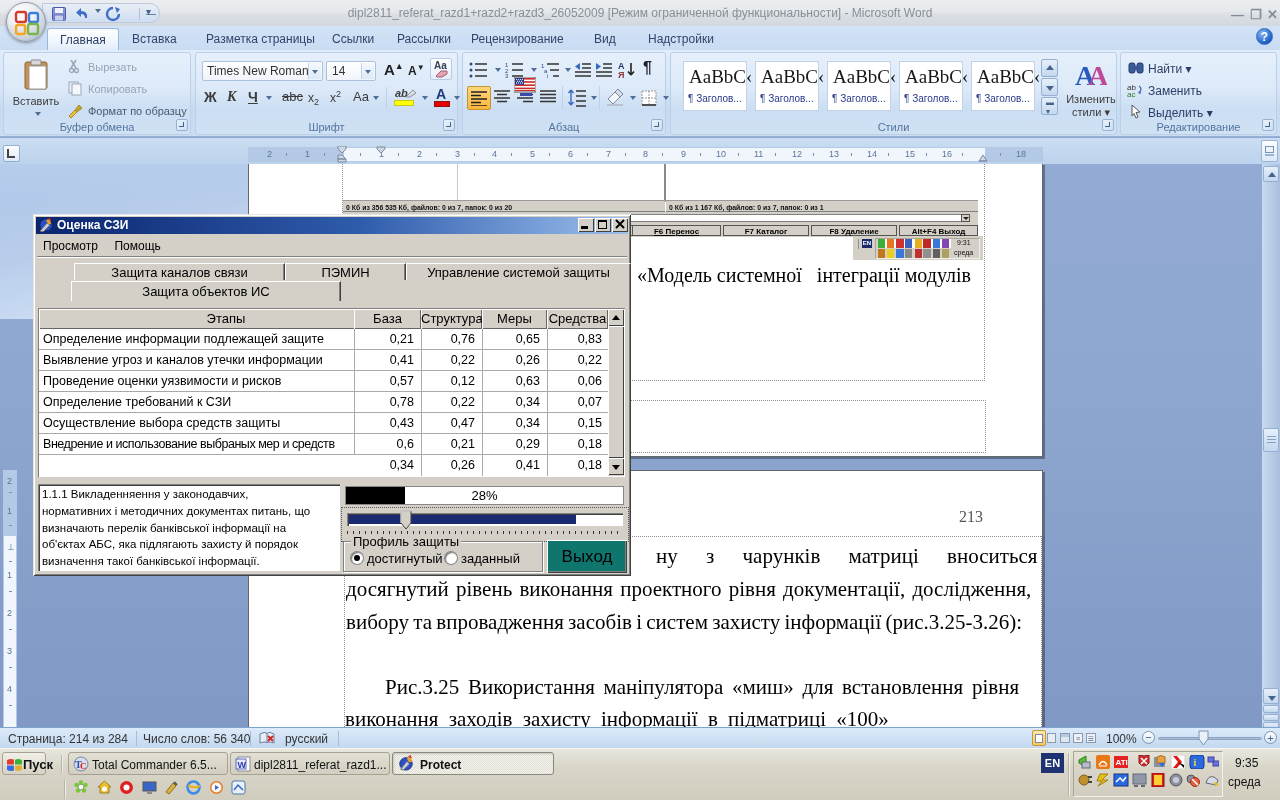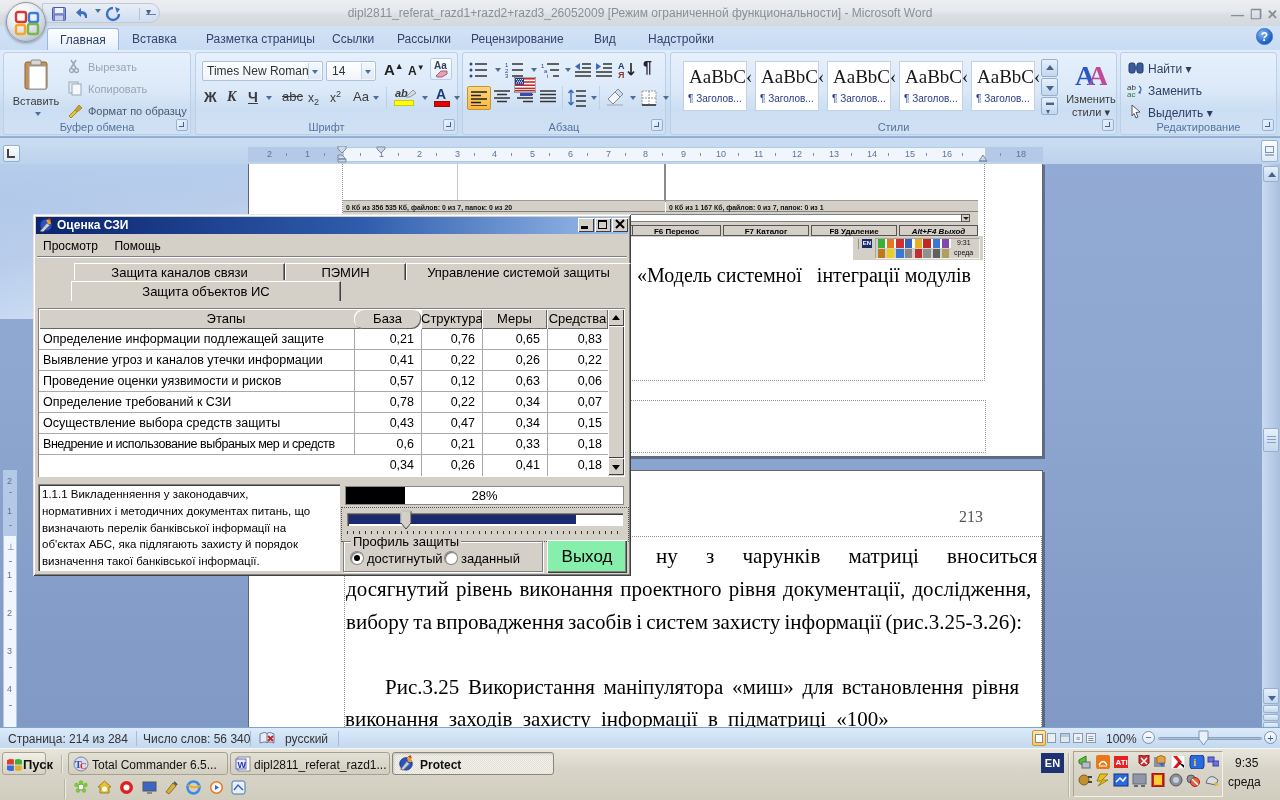--- a/index.html
+++ b/index.html
@@ -78,21 +78,21 @@
   box-shadow:inset 1px 1px 0 #fff, inset -1px -1px 0 #404040; font-size:9px; text-align:center; line-height:13px; color:#000; font-weight:bold; font-family:"Liberation Mono",monospace; }
 .dtab { position:absolute; background:#d4d0c8; border-top:1px solid #fff; border-left:1px solid #fff; border-right:1px solid #404040;
   text-align:center; font-size:13px; box-shadow:inset -1px 0 0 #808080;margin-left:37px; }
 #dtable { position:absolute; left:5px; top:94px; width:587px; height:169px; background:#fff;
   box-shadow:inset 1px 1px 0 #808080, inset -1px -1px 0 #fff; }
 .th { position:absolute; top:1px; height:20px; background:#d4d0c8; box-shadow:inset 1px 1px 0 #fff, inset -1px -1px 0 #666;
   text-align:center; font-size:13px; line-height:20px; }
 .td { position:absolute; height:21px; font-size:12.5px; line-height:20px; border-right:1px solid #a9a9a9; border-bottom:1px solid #a9a9a9; white-space:nowrap; overflow:hidden; }
 .tnum { text-align:right; padding-right:7px; }
 .sunken { box-shadow:inset 1px 1px 0 #808080, inset 2px 2px 0 #404040, inset -1px -1px 0 #fff; }
-#vyhod { position:absolute; left:514px; top:326px; width:80px; height:33px; background:#86efac;
+#vyhod { position:absolute; left:514px; top:326px; width:80px; height:33px; background:#0f766e;
   box-shadow:inset 1px 1px 0 #fff, inset -1px -1px 0 #404040, inset -2px -2px 0 #808080;
   font-size:17px; text-align:center; line-height:33px; }
 .radio { position:absolute; width:12px; height:12px; border-radius:50%; background:#fff;
   box-shadow:inset 1px 1px 1px #707070, 0 0 0 1px #888; }
 .radio.sel:after { content:""; position:absolute; left:3px; top:3px; width:6px; height:6px; border-radius:50%; background:#000; }
 
 
 #statusbar { top:727px; left:0; width:1280px; height:21px;
   background:linear-gradient(180deg,#dcebfb,#cfe1f4 50%,#c3d8ef); border-top:1px solid #7fa3cf; font-size:12px; color:#333; }
 .sbsep { position:absolute; top:3px; width:1px; height:15px; background:#a5bdd8; }
@@ -500,24 +500,24 @@
       <div class="abs" style="left:420px;top:39px;font-size:7.5px;font-weight:bold;color:#111;transform:scaleX(0.92);transform-origin:0 0;">0 Кб из 1 167 Кб, файлов: 0 из 7, папок: 0 из 1</div>
       <div class="abs" style="left:94px;top:48px;width:635px;height:12px;background:#d4d0c8;"></div>
       <div class="abs" style="left:96px;top:50px;width:625px;height:8px;background:#fff;border:1px solid #808080;"></div>
       <div class="abs" style="left:712px;top:50px;width:9px;height:8px;background:#d4d0c8;border:1px solid #555;">
           <span class="tri" style="left:1px;top:2px;border-top:3px solid #222;border-bottom:none;border-left:3px solid transparent;border-right:3px solid transparent;"></span>
         </div>
       <div class="abs" style="left:94px;top:60px;width:635px;height:13px;background:#d4d0c8;"></div>
       <div class="abs" style="left:95px;top:61px;width:96px;height:11px;background:#d4d0c8;border:1px solid #555;font-size:8px;font-weight:bold;text-align:center;line-height:11px;">F3 Просмотр</div>
       <div class="abs" style="left:192px;top:61px;width:96px;height:11px;background:#d4d0c8;border:1px solid #555;font-size:8px;font-weight:bold;text-align:center;line-height:11px;">F4 Правка</div>
       <div class="abs" style="left:289px;top:61px;width:96px;height:11px;background:#d4d0c8;border:1px solid #555;font-size:8px;font-weight:bold;text-align:center;line-height:11px;">F5 Копия</div>
-      <div class="abs" style="left:383px;top:61px;width:89px;height:11px;background:#d4d0c8;border:1px solid #555;font-size:8px;font-weight:bold;text-align:center;line-height:11px;">F6 Перенос</div>
+      <div class="abs" style="left:383px;top:61px;width:89px;height:11px;background:#d4d0c8;border:1px solid #555;font-size:8px;font-weight:bold;text-align:center;line-height:11px;text-decoration:underline;">F6 Перенос</div>
       <div class="abs" style="left:474px;top:61px;width:86px;height:11px;background:#d4d0c8;border:1px solid #555;font-size:8px;font-weight:bold;text-align:center;line-height:11px;">F7 Каталог</div>
       <div class="abs" style="left:562px;top:61px;width:86px;height:11px;background:#d4d0c8;border:1px solid #555;font-size:8px;font-weight:bold;text-align:center;line-height:11px;">F8 Удаление</div>
-      <div class="abs" style="left:650px;top:61px;width:79px;height:11px;background:#d4d0c8;border:1px solid #555;font-size:8px;font-weight:bold;text-align:center;line-height:11px;font-style:italic;">Alt+F4 Выход</div>
+      <div class="abs" style="left:650px;top:61px;width:79px;height:11px;background:#d4d0c8;border:1px solid #555;font-size:8px;font-weight:bold;text-align:center;line-height:11px;">Alt+F4 Выход</div>
 
       <div class="abs" style="left:604px;top:72px;width:130px;height:24px;background:#d4d0c8;"></div>
       <div class="abs" style="left:609px;top:75px;width:1px;height:10px;background:#909090;"></div>
       <div class="abs" style="left:613px;top:75px;width:10px;height:9px;background:#1a2a6a;color:#fff;font-size:6px;font-weight:bold;text-align:center;line-height:9px;">EN</div>
       <div class="abs" style="left:626px;top:74px;width:105px;height:21px;border:1px solid #aaa79a;border-right-color:#f0efe8;border-bottom-color:#f0efe8;"></div>
       <div class="abs" style="left:629px;top:75px;width:73px;height:9px;background:linear-gradient(90deg,#3ab03a 0 10%,#fff 10% 12%,#e87820 12% 22%,#fff 22% 25%,#d03030 25% 35%,#fff 35% 37%,#3860c0 37% 47%,#fff 47% 50%,#e8b020 50% 60%,#fff 60% 62%,#c02828 62% 72%,#fff 72% 75%,#3878d8 75% 85%,#fff 85% 87%,#8048b0 87% 97%,#fff 97% 100%);"></div>
       <div class="abs" style="left:629px;top:85px;width:73px;height:9px;background:linear-gradient(90deg,#c07820 0 10%,#d4d0c8 10% 12%,#e8d020 12% 22%,#d4d0c8 22% 25%,#3878d8 25% 35%,#d4d0c8 35% 37%,#888888 37% 47%,#d4d0c8 47% 50%,#c03030 50% 60%,#d4d0c8 60% 62%,#909090 62% 72%,#d4d0c8 72% 75%,#606060 75% 85%,#d4d0c8 85% 87%,#b0a060 87% 97%,#d4d0c8 97% 100%);"></div>
       <div class="abs" style="left:708px;top:75px;font-size:7px;color:#111;">9:31</div>
       <div class="abs" style="left:705px;top:85px;font-size:7px;color:#111;">среда</div>
 
@@ -580,21 +580,21 @@
     <div class="abs" style="left:4px;top:42px;width:590px;height:2px;border-top:1px solid #808080;border-bottom:1px solid #fff;"></div>
 
     <div class="dtab" style="left:4px;top:49px;width:211px;height:17px;line-height:17px;">Защита каналов связи</div>
     <div class="dtab" style="left:215px;top:49px;width:121px;height:17px;line-height:17px;">ПЭМИН</div>
     <div class="dtab" style="left:336px;top:49px;width:225px;height:17px;line-height:17px;">Управление системой защиты</div>
 
     <div class="dtab" style="left:1px;top:67px;width:270px;height:20px;line-height:19px;z-index:2;">Защита объектов ИС</div>
 
     <div id="dtable">
       <div class="th" style="left:1px;width:374px;">Этапы</div>
-      <div class="th" style="left:316px;width:67px;border-radius:9px;">База</div>
+      <div class="th" style="left:316px;width:67px;">База</div>
       <div class="th" style="left:383px;width:61px;">Структура</div>
       <div class="th" style="left:444px;width:65px;">Меры</div>
       <div class="th" style="left:509px;width:61px;">Средства</div>
       <div class="td" style="left:1px;top:21px;width:316px;padding-left:4px;">Определение информации подлежащей защите</div>
       <div class="td tnum" style="left:317px;top:21px;width:67px;">0,21</div>
       <div class="td tnum" style="left:384px;top:21px;width:61px;">0,76</div>
       <div class="td tnum" style="left:445px;top:21px;width:65px;">0,65</div>
       <div class="td tnum" style="left:510px;top:21px;width:61px;border-right:none;">0,83</div>
       <div class="td" style="left:1px;top:42px;width:316px;padding-left:4px;">Выявление угроз и каналов утечки информации</div>
       <div class="td tnum" style="left:317px;top:42px;width:67px;">0,41</div>
@@ -612,21 +612,21 @@
       <div class="td tnum" style="left:445px;top:84px;width:65px;">0,34</div>
       <div class="td tnum" style="left:510px;top:84px;width:61px;border-right:none;">0,07</div>
       <div class="td" style="left:1px;top:105px;width:316px;padding-left:4px;">Осуществление выбора средств защиты</div>
       <div class="td tnum" style="left:317px;top:105px;width:67px;">0,43</div>
       <div class="td tnum" style="left:384px;top:105px;width:61px;">0,47</div>
       <div class="td tnum" style="left:445px;top:105px;width:65px;">0,34</div>
       <div class="td tnum" style="left:510px;top:105px;width:61px;border-right:none;">0,15</div>
       <div class="td" style="left:1px;top:126px;width:316px;padding-left:4px;letter-spacing:-0.45px;">Внедрение и использование выбраных мер и средств</div>
       <div class="td tnum" style="left:317px;top:126px;width:67px;">0,6</div>
       <div class="td tnum" style="left:384px;top:126px;width:61px;">0,21</div>
-      <div class="td tnum" style="left:445px;top:126px;width:65px;">0,33</div>
+      <div class="td tnum" style="left:445px;top:126px;width:65px;">0,29</div>
       <div class="td tnum" style="left:510px;top:126px;width:61px;border-right:none;">0,18</div>
       <div class="td tnum" style="left:317px;top:147px;width:67px;border-bottom:none;">0,34</div>
       <div class="td tnum" style="left:384px;top:147px;width:61px;border-bottom:none;">0,26</div>
       <div class="td tnum" style="left:445px;top:147px;width:65px;border-bottom:none;">0,41</div>
       <div class="td tnum" style="left:510px;top:147px;width:61px;border-bottom:none;border-right:none;">0,18</div>
 
       <div class="abs" style="left:570px;top:1px;width:16px;height:167px;background:#d4d0c8;"></div>
       <div class="abs" style="left:570px;top:1px;width:16px;height:17px;background:#d4d0c8;box-shadow:inset 1px 1px 0 #fff, inset -1px -1px 0 #404040;">
           <span class="tri" style="left:4px;top:6px;border-bottom:5px solid #000;border-top:none;"></span>
         </div>

